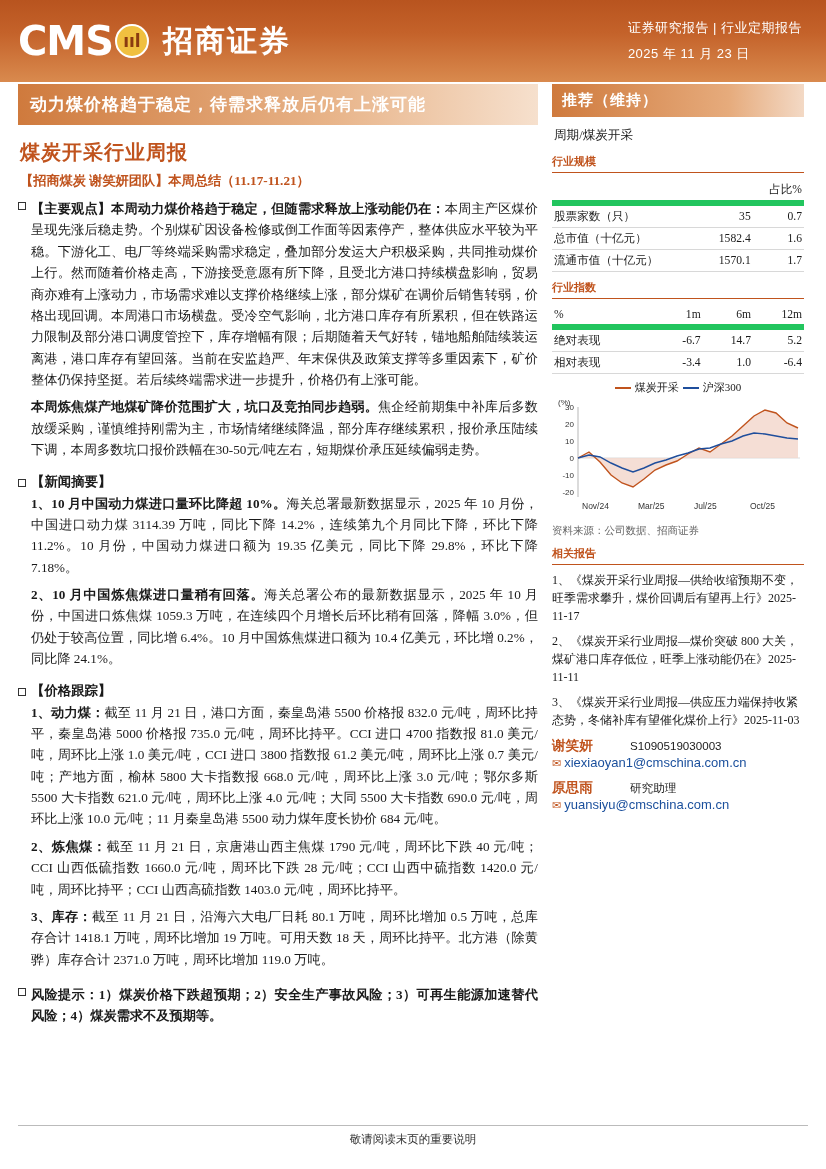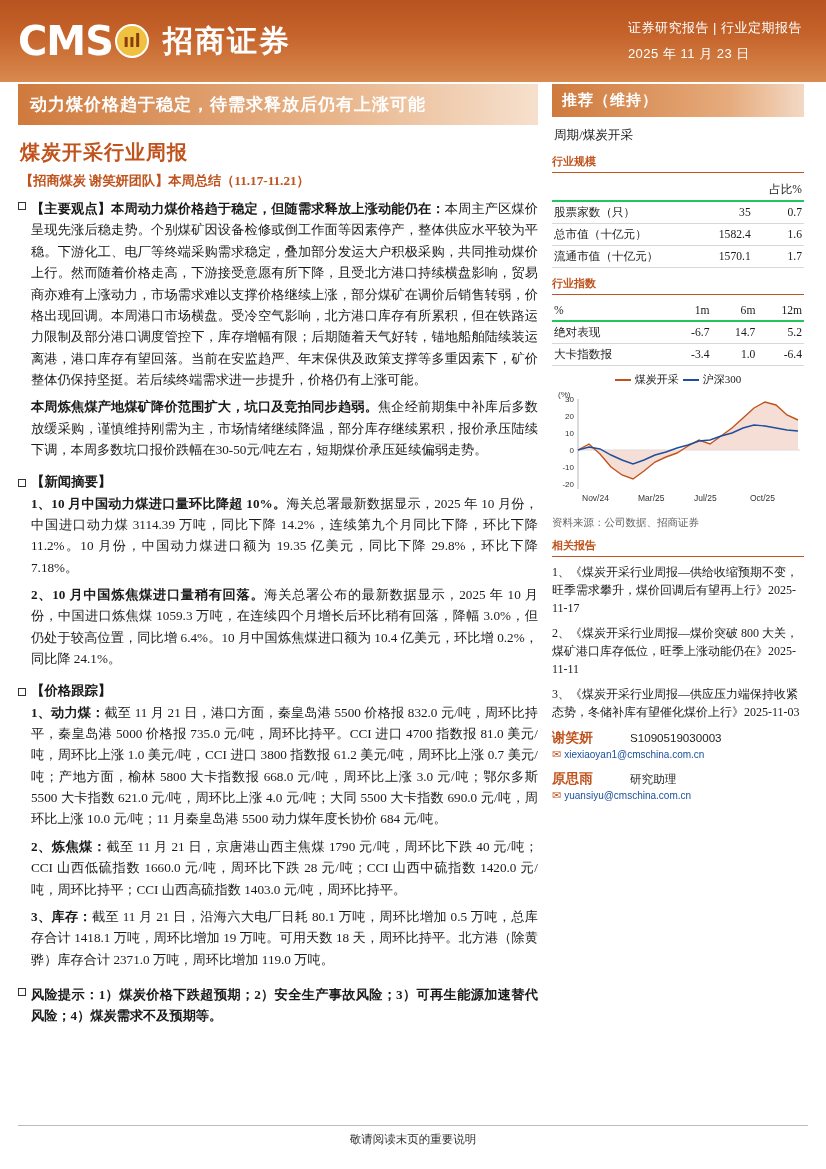--- a/index.html
+++ b/index.html
@@ -122,37 +122,37 @@
     width:100%; border-collapse: collapse;
     font-size: 11.6px;
     font-family: "Liberation Serif", serif;
   }
   table.r-table th, table.r-table td {
     border-bottom: 1px solid #d8d8d8;
     padding: 3px 2px;
     text-align: right;
   }
   table.r-table th:first-child, table.r-table td:first-child { text-align:left; }
-  table.r-table thead th { border-bottom: 2px solid #22c55e; font-weight: normal; }
+  table.r-table thead th { border-bottom: 6px solid #22c55e; font-weight: normal; }
 
   
   .chart-box { margin-top: 6px; }
   .chart-legend {
     display:flex; gap:4px; justify-content:center;
     font-size: 11px; margin-bottom: 2px;
   }
   .chart-legend span.k { display:inline-block; width:16px; height:2px; vertical-align:middle; margin-right:4px;}
   .src { font-size: 10.5px; color:#666; margin-top:3px; }
 
   .rel-item { font-size: 12px; line-height:1.5; margin-bottom: 7px; }
 
   .analyst { margin-top: 8px; font-size: 12.4px; }
   .analyst .nm { color:#c0531d; font-weight:bold; font-size: 13.6px; display:inline-block; width:78px;}
   .analyst .code { font-family:"Liberation Sans", sans-serif; font-size: 11.6px;}
-  .mail { font-size: 10px; color:#1a4f9c; font-family:"Liberation Sans", sans-serif; }
+  .mail { font-size: 13px; color:#1a4f9c; font-family:"Liberation Sans", sans-serif; }
   .mail-ico { color:#c0531d; font-size: 11px; margin-right:3px; }
 
   .footer {
     position:absolute; bottom: 22px; left: 0; width: 100%;
     text-align:center; font-size: 11.5px; color:#333;
   }
   .footer-rule { border-top:1px solid #bbb; width: 790px; margin: 0 auto 6px auto; }
 </style>
 </head>
 <body>
@@ -273,21 +273,21 @@
         </tr>
       </thead>
       <tbody>
         <tr>
           <td>绝对表现</td>
           <td>-6.7</td>
           <td>14.7</td>
           <td>5.2</td>
         </tr>
         <tr>
-          <td>大卡指数报</td>
+          <td>相对表现</td>
           <td>-3.4</td>
           <td>1.0</td>
           <td>-6.4</td>
         </tr>
       </tbody>
     </table>
 
     <div class="chart-box">
       <div class="chart-legend">
         <div><span class="k" style="background:#c0531d"></span><span>煤炭开采</span></div>

